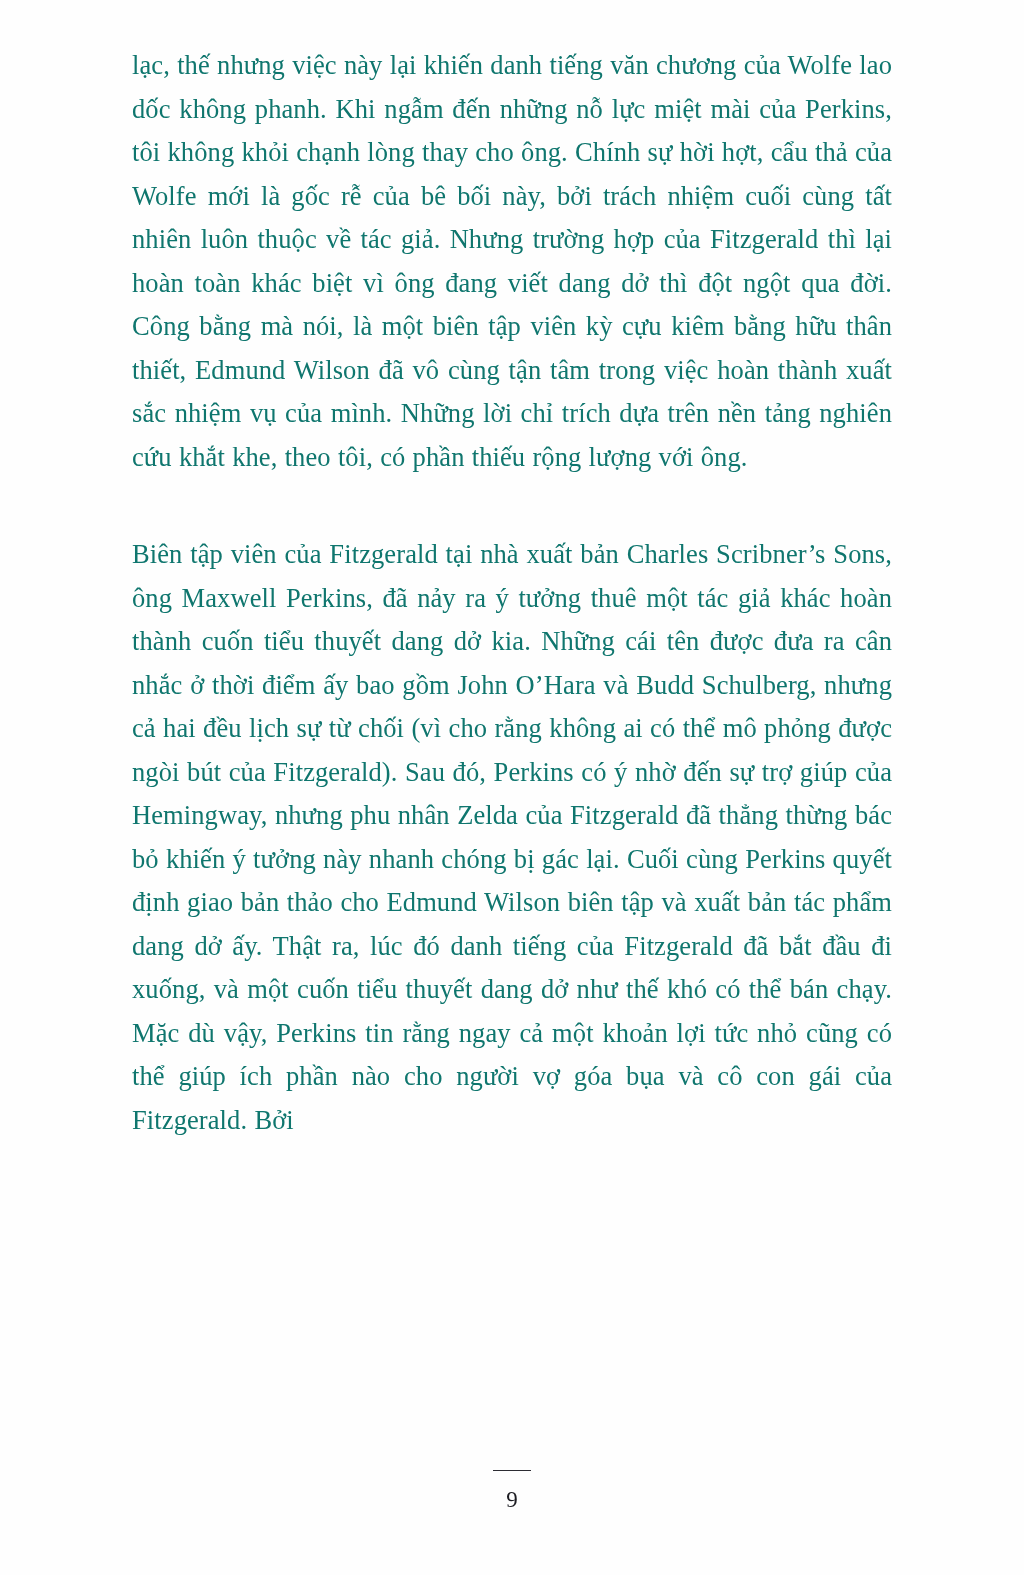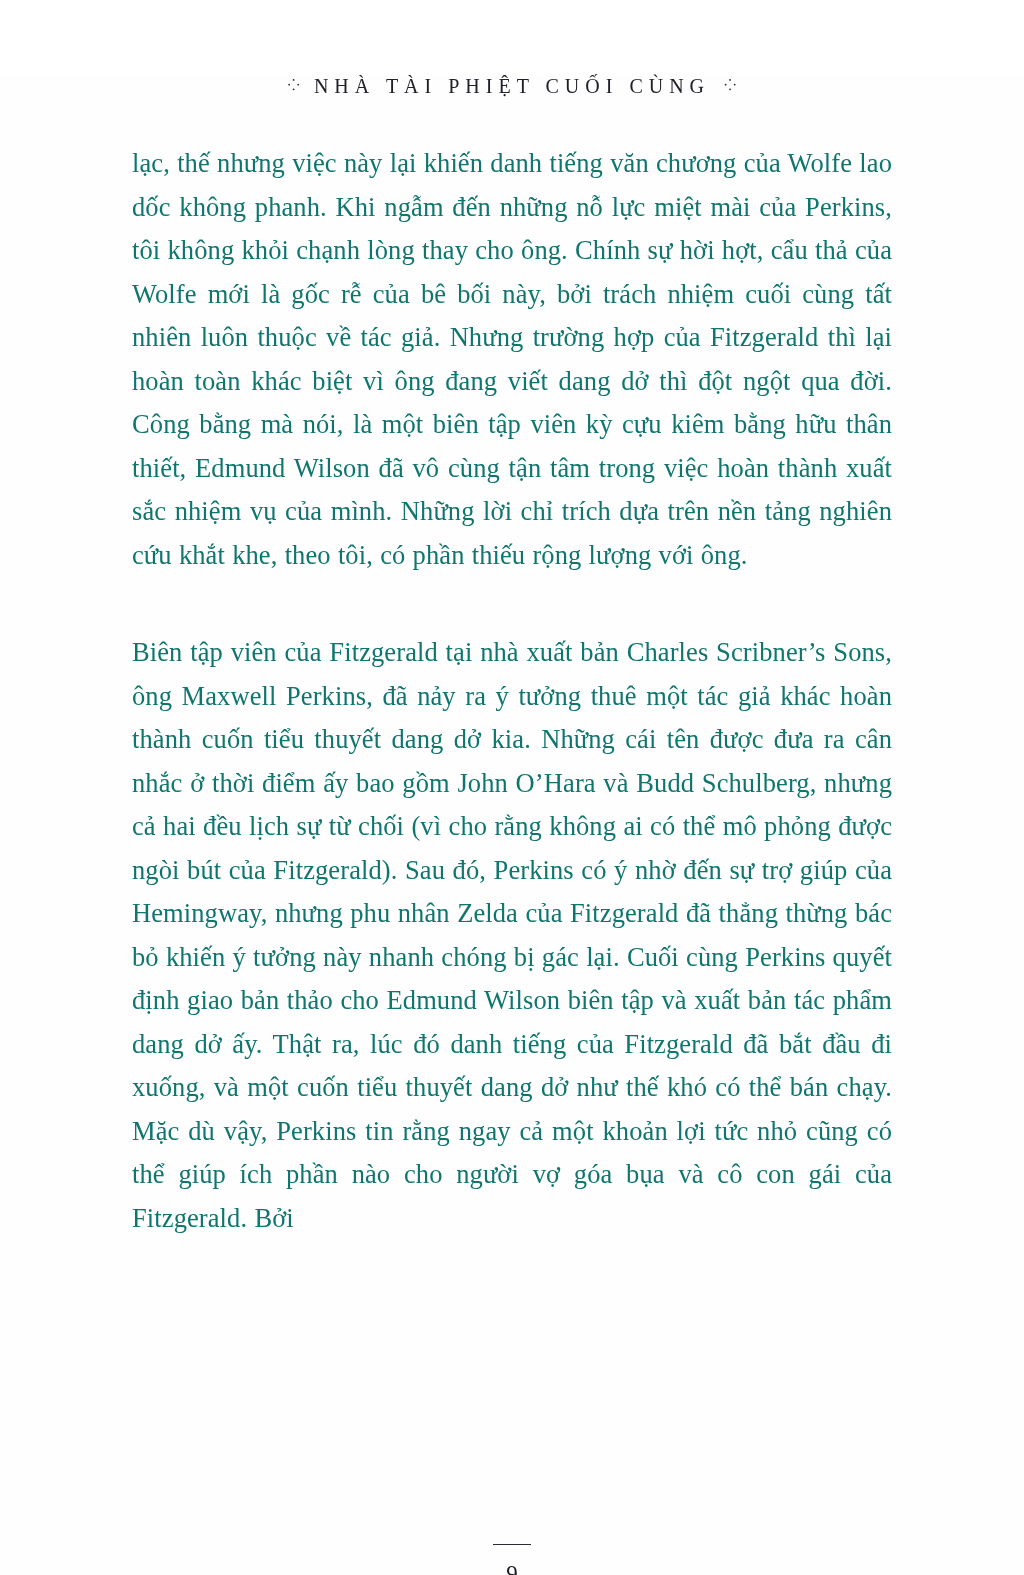--- a/index.html
+++ b/index.html
@@ -82,23 +82,20 @@
     font-size: 23px;
     color: #1c1c22;
     font-family: "Liberation Serif", "DejaVu Serif", serif;
   }
 </style>
 </head>
 <body>
 
 <div class="page">
 
-  <div class="running-head">
-    <span class="deco">⁘</span><span class="rh-text">NHÀ TÀI PHIỆT CUỐI CÙNG</span><span class="deco">⁘</span>
-  </div>
 
   <div class="body-block">
     <p class="para">lạc, thế nhưng việc này lại khiến danh tiếng văn chương của Wolfe lao dốc không phanh. Khi ngẫm đến những nỗ lực miệt mài của Perkins, tôi không khỏi chạnh lòng thay cho ông. Chính sự hời hợt, cẩu thả của Wolfe mới là gốc rễ của bê bối này, bởi trách nhiệm cuối cùng tất nhiên luôn thuộc về tác giả. Nhưng trường hợp của Fitzgerald thì lại hoàn toàn khác biệt vì ông đang viết dang dở thì đột ngột qua đời. Công bằng mà nói, là một biên tập viên kỳ cựu kiêm bằng hữu thân thiết, Edmund Wilson đã vô cùng tận tâm trong việc hoàn thành xuất sắc nhiệm vụ của mình. Những lời chỉ trích dựa trên nền tảng nghiên cứu khắt khe, theo tôi, có phần thiếu rộng lượng với ông.</p>
     <p class="para">Biên tập viên của Fitzgerald tại nhà xuất bản Charles Scribner’s Sons, ông Maxwell Perkins, đã nảy ra ý tưởng thuê một tác giả khác hoàn thành cuốn tiểu thuyết dang dở kia. Những cái tên được đưa ra cân nhắc ở thời điểm ấy bao gồm John O’Hara và Budd Schulberg, nhưng cả hai đều lịch sự từ chối (vì cho rằng không ai có thể mô phỏng được ngòi bút của Fitzgerald). Sau đó, Perkins có ý nhờ đến sự trợ giúp của Hemingway, nhưng phu nhân Zelda của Fitzgerald đã thẳng thừng bác bỏ khiến ý tưởng này nhanh chóng bị gác lại. Cuối cùng Perkins quyết định giao bản thảo cho Edmund Wilson biên tập và xuất bản tác phẩm dang dở ấy. Thật ra, lúc đó danh tiếng của Fitzgerald đã bắt đầu đi xuống, và một cuốn tiểu thuyết dang dở như thế khó có thể bán chạy. Mặc dù vậy, Perkins tin rằng ngay cả một khoản lợi tức nhỏ cũng có thể giúp ích phần nào cho người vợ góa bụa và cô con gái của Fitzgerald. Bởi</p>
   </div>
 
   <div class="footer">
     <div class="footer-rule"></div>
     <div class="folio">9</div>
   </div>

